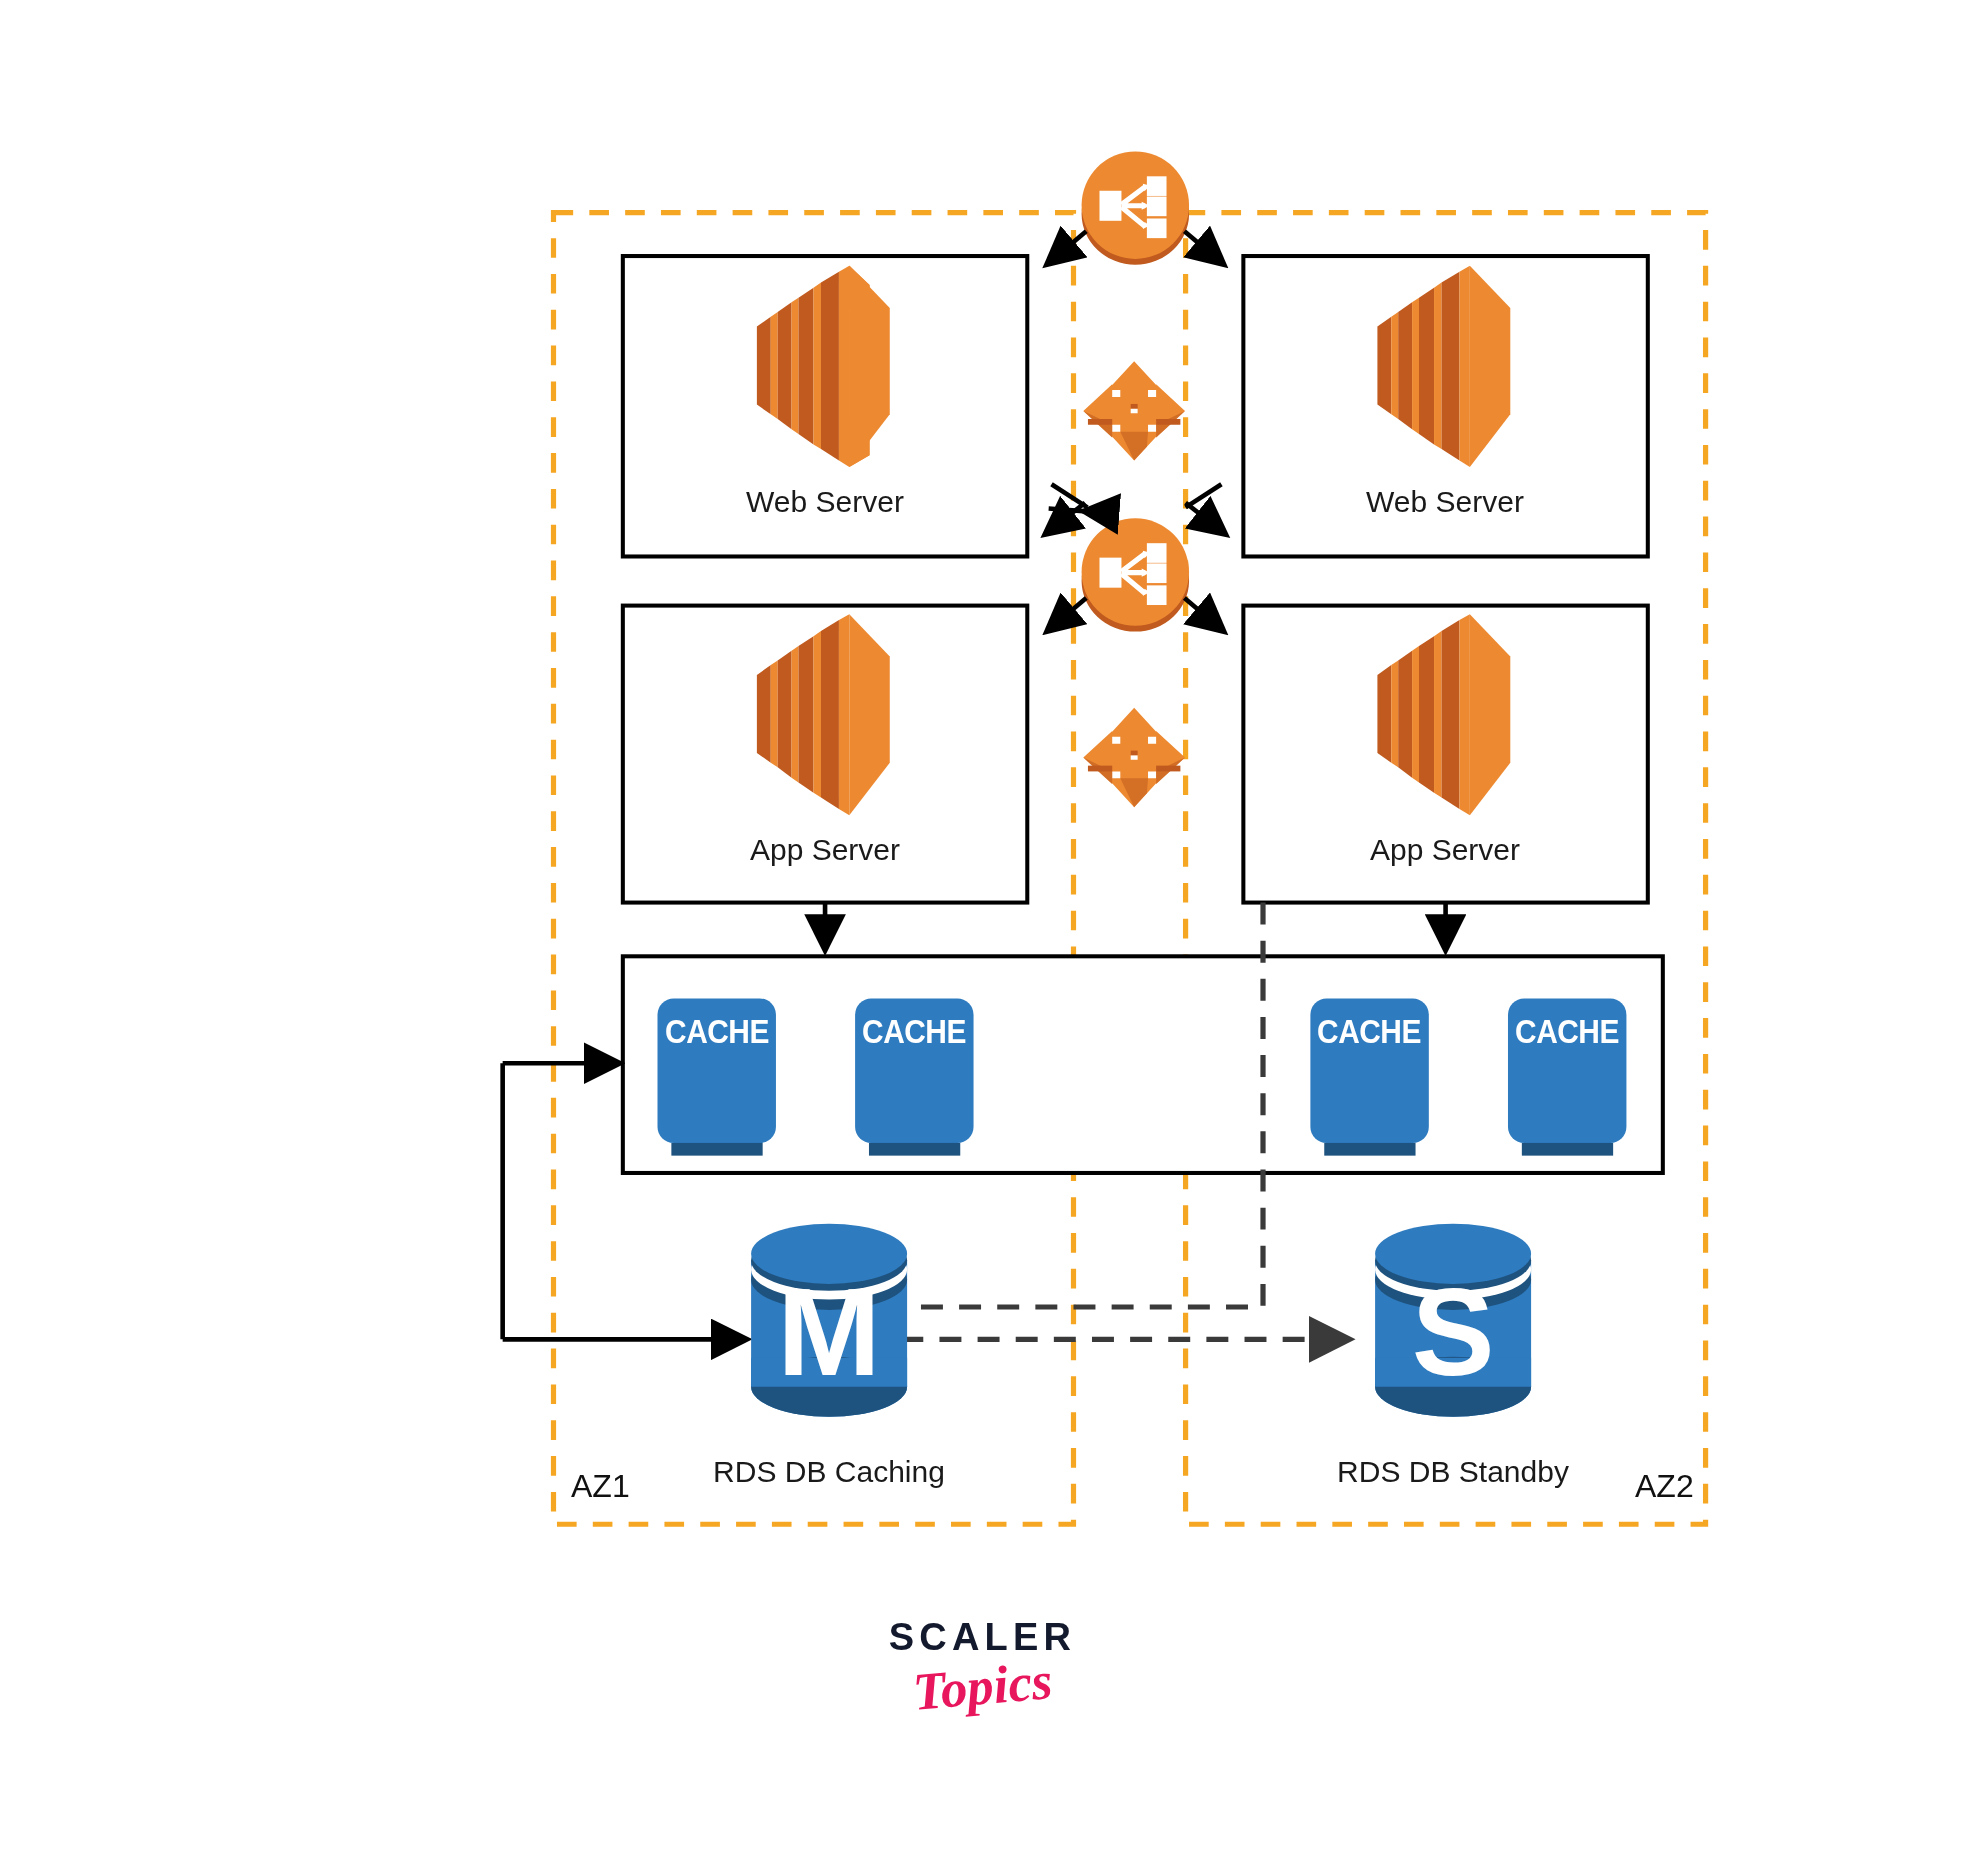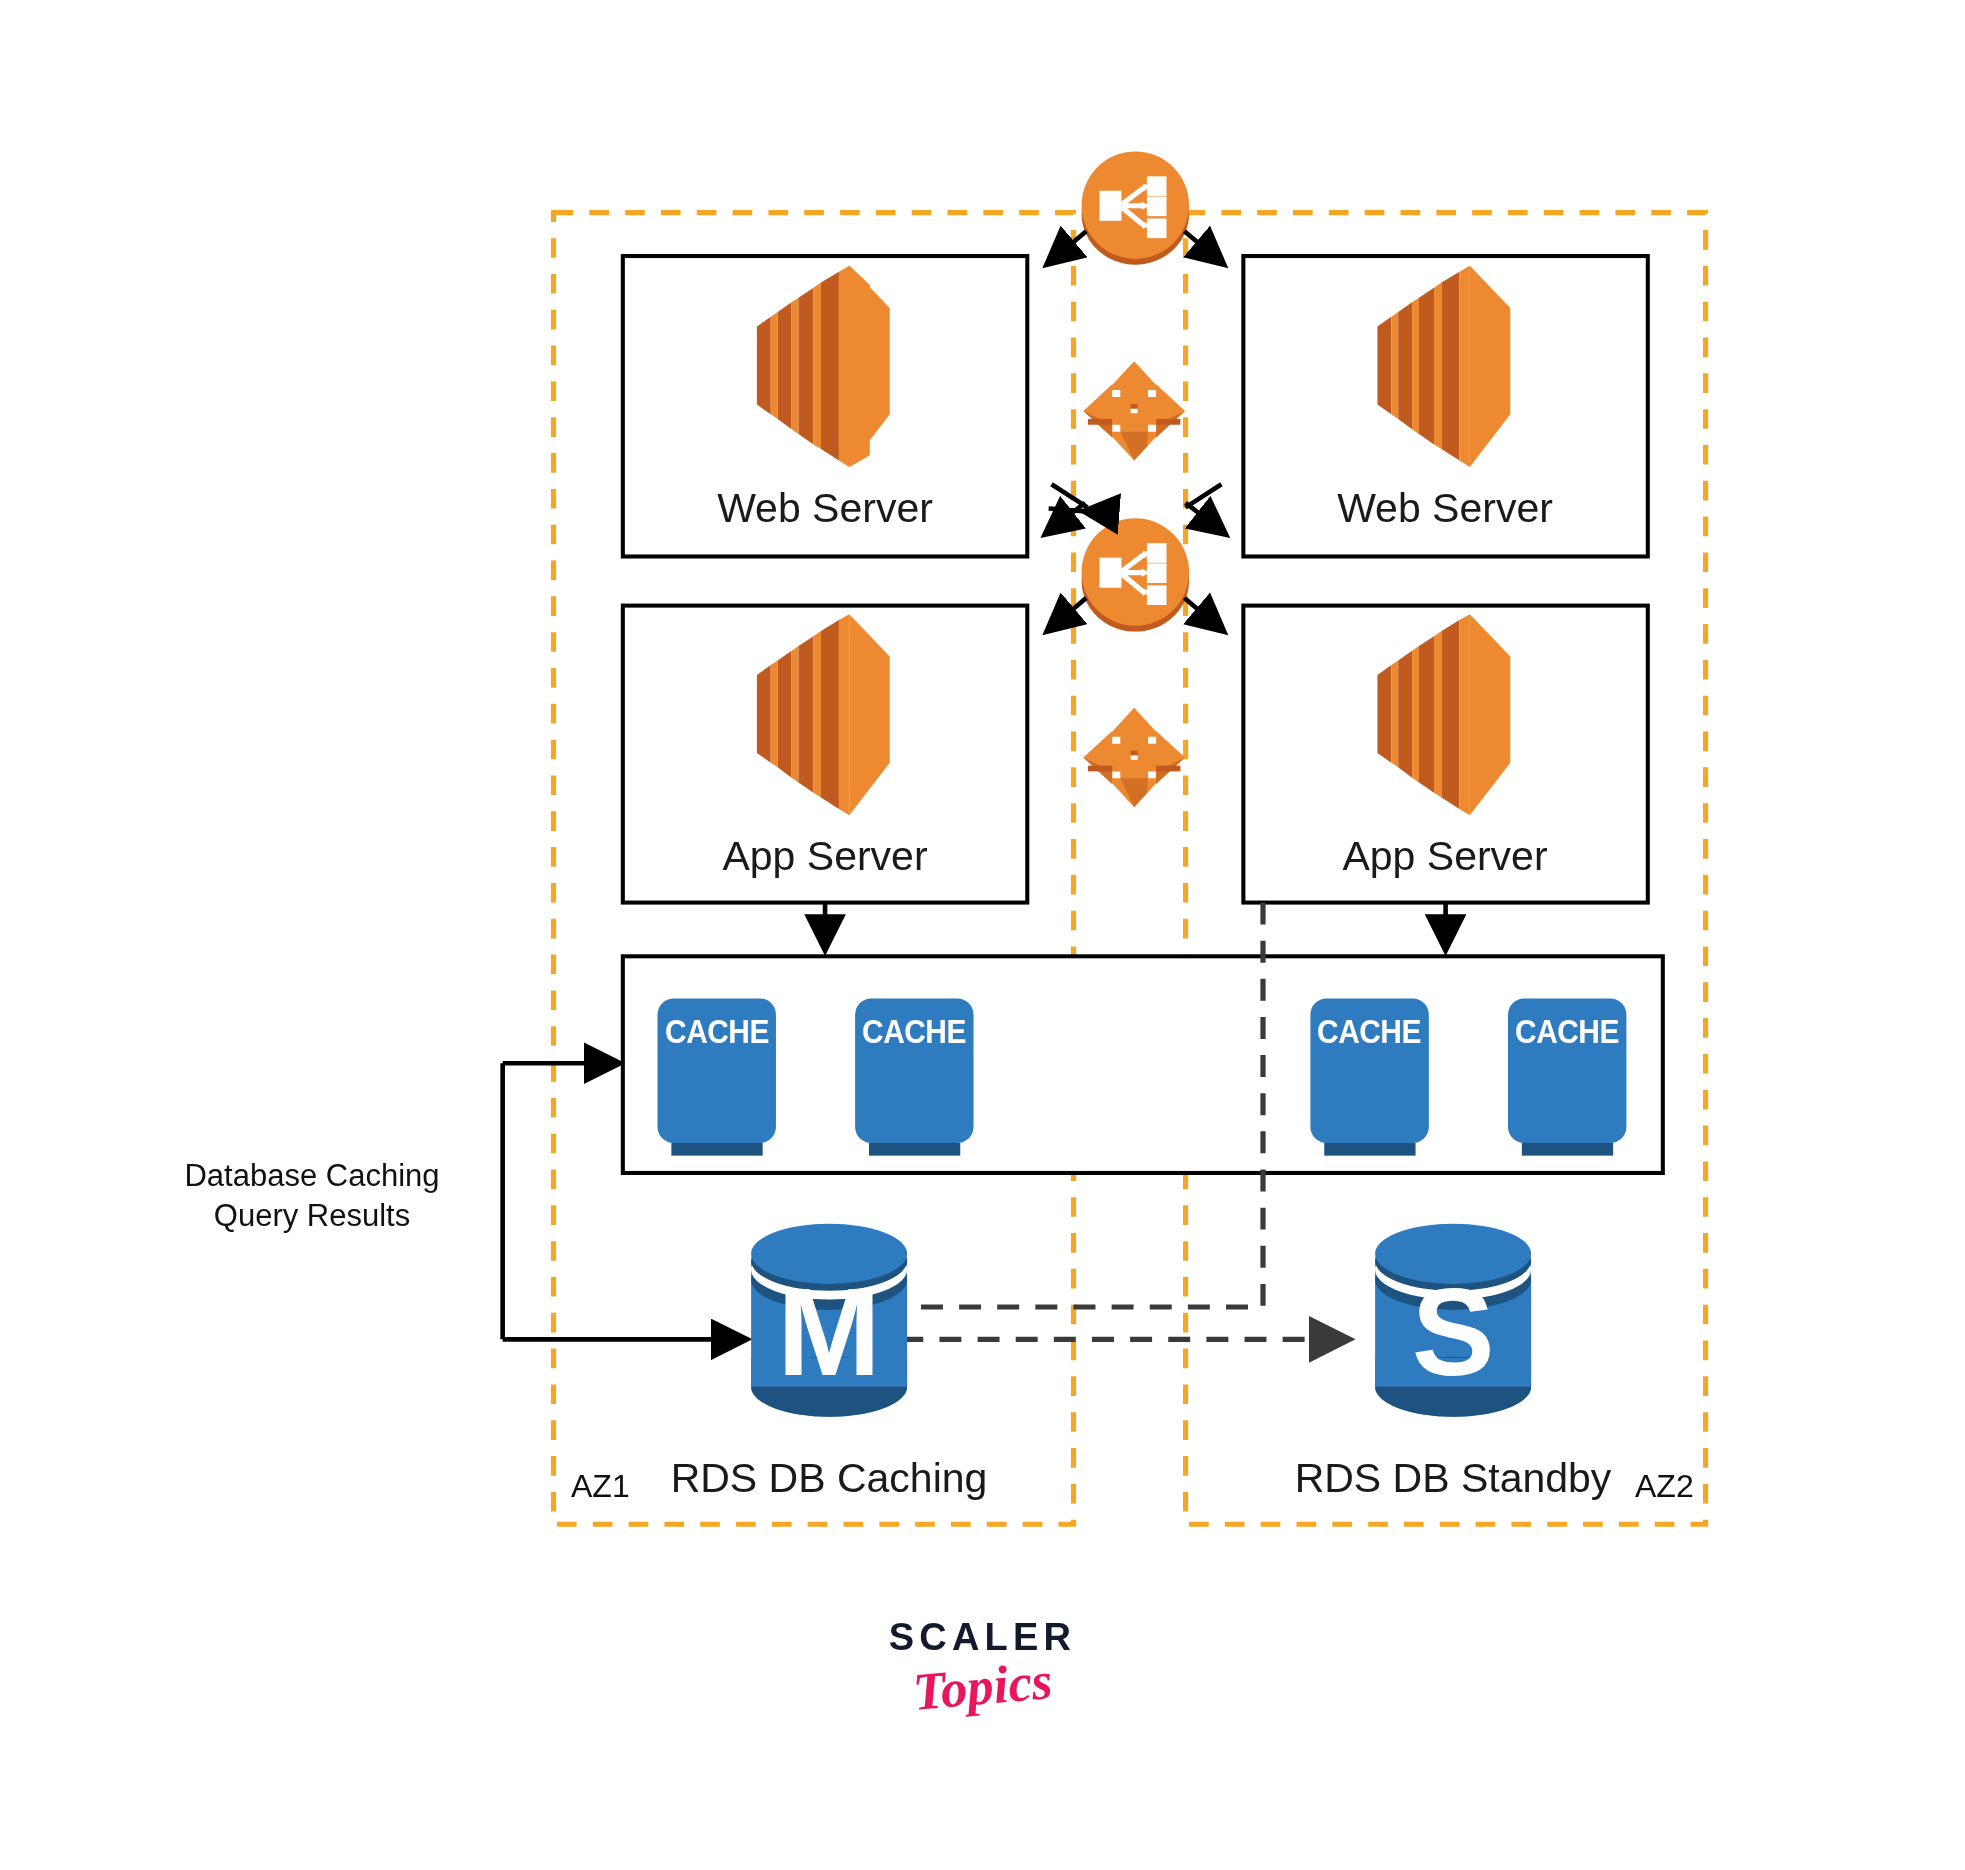--- a/index.html
+++ b/index.html
@@ -12,21 +12,21 @@
   #stage{position:absolute;left:0;top:0;width:1965px;height:1871px;}
   #stage > svg{position:absolute;left:0;top:0;}
 
   .dzn-label{
     position:absolute;
     font-family:"Liberation Sans", sans-serif;
     color:#111111;
     white-space:nowrap;
   }
   .node-caption{
-    font-size:41px;
+    font-size:30px;
     color:#1a1a1a;
     text-align:center;
   }
   .az-label{ font-size:32px; color:#111111; }
   .dc-label{
     font-size:31px; color:#111111; text-align:center; line-height:1.28;
   }
   .side-label{
     font-size:31px; color:#111111; text-align:center; line-height:1.3;
   }
@@ -297,24 +297,20 @@
   <div class="cache-text" style="left:1310px;top:1012px;width:118px;">CACHE</div>
   <div class="cache-text" style="left:1508px;top:1012px;width:118px;">CACHE</div>
 
 
   <div class="dzn-label node-caption" style="left:627px;top:1455px;width:404px;">RDS DB Caching</div>
   <div class="dzn-label node-caption" style="left:1251px;top:1455px;width:404px;">RDS DB Standby</div>
 
   <div class="dzn-label az-label" style="left:571px;top:1468px;">AZ1</div>
   <div class="dzn-label az-label" style="left:1635px;top:1468px;">AZ2</div>
 
-  <div class="dzn-label side-label" style="left:133px;top:1156px;width:358px;">
-    <div>Database Caching</div>
-    <div>Query Results</div>
-  </div>
 
   <div class="logo-wrap">
     <div class="logo-scaler">SCALER</div>
     <div class="logo-topics">Topics</div>
   </div>
 
 </div>
 
 
 </body></html>

